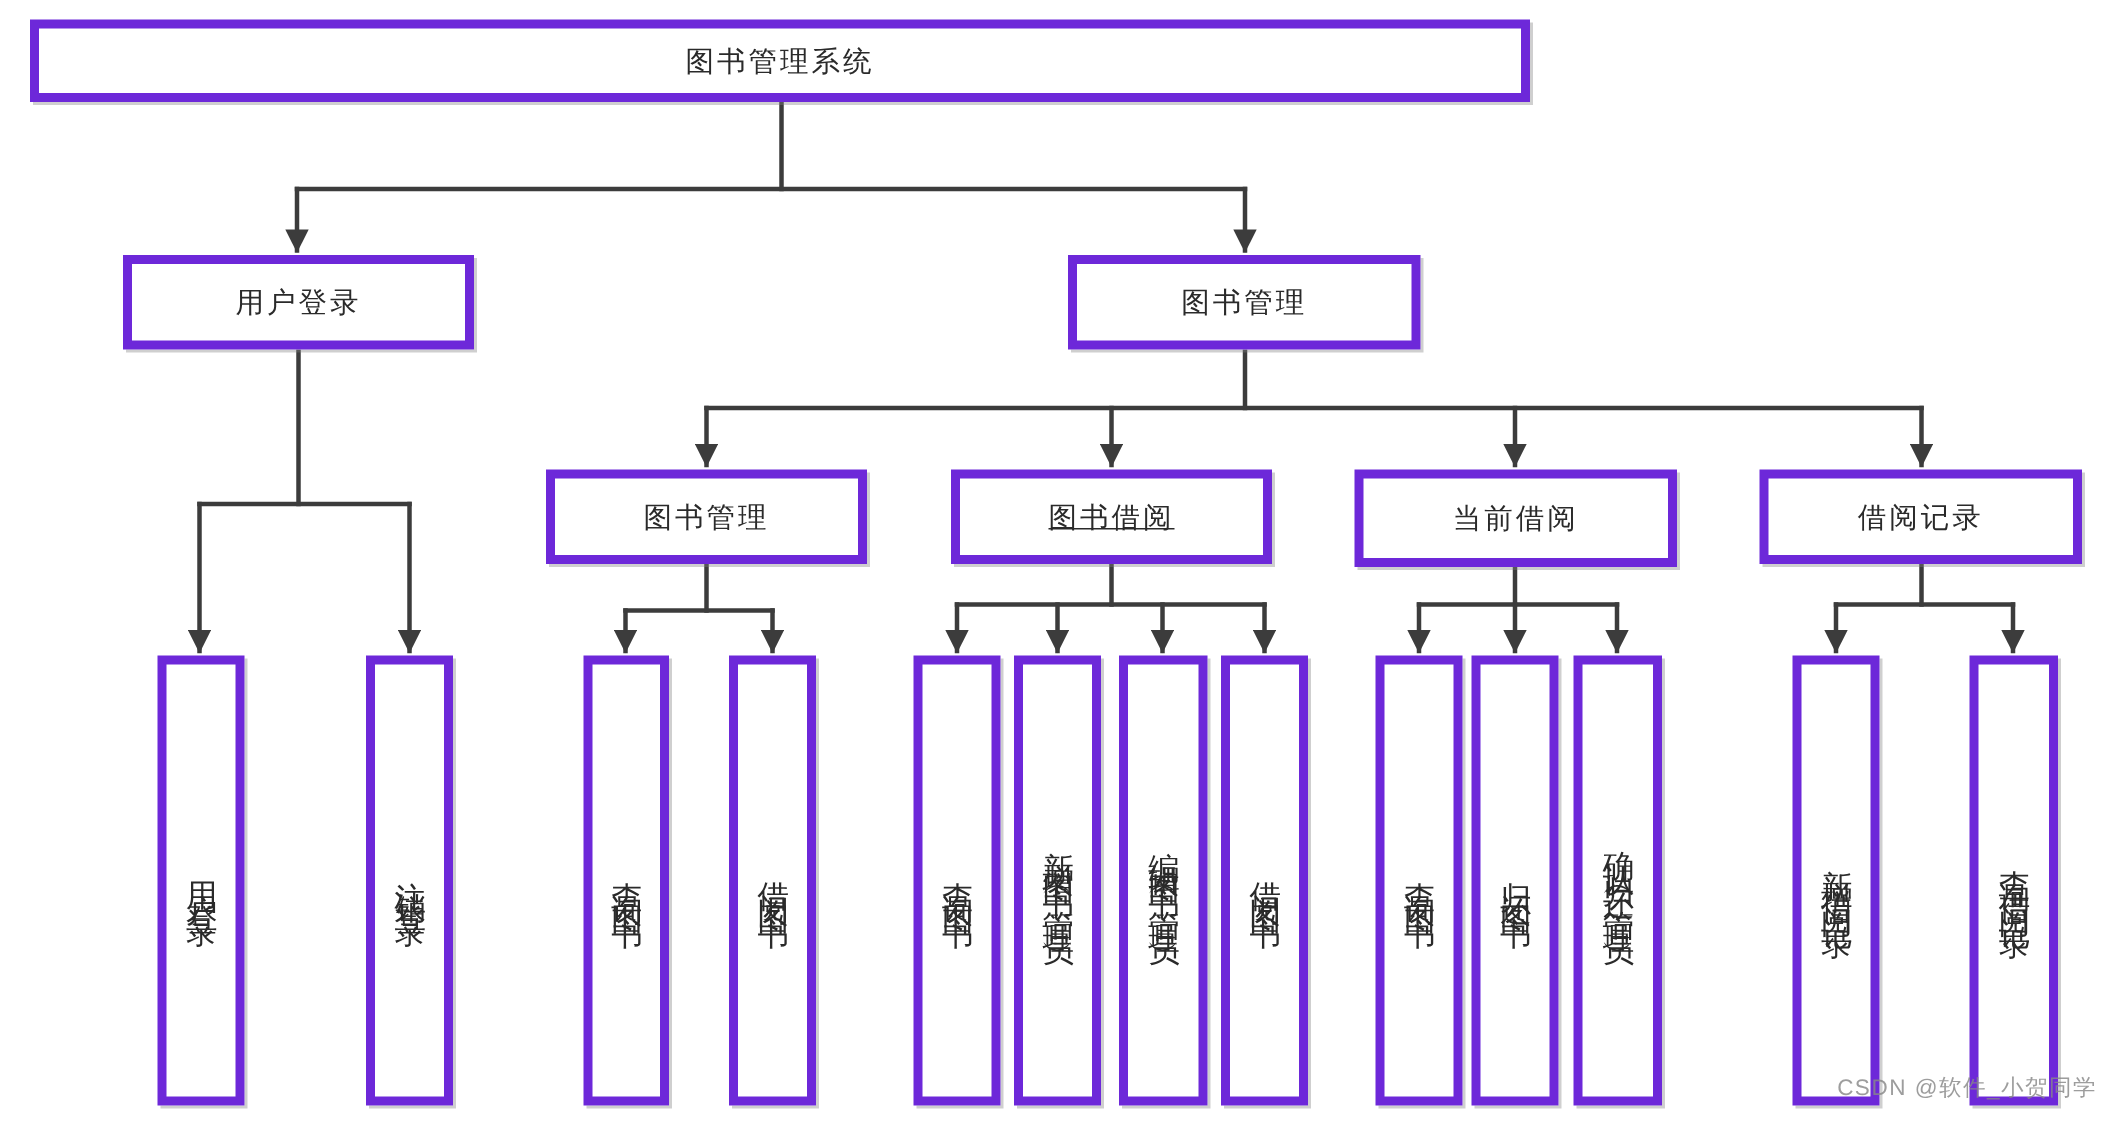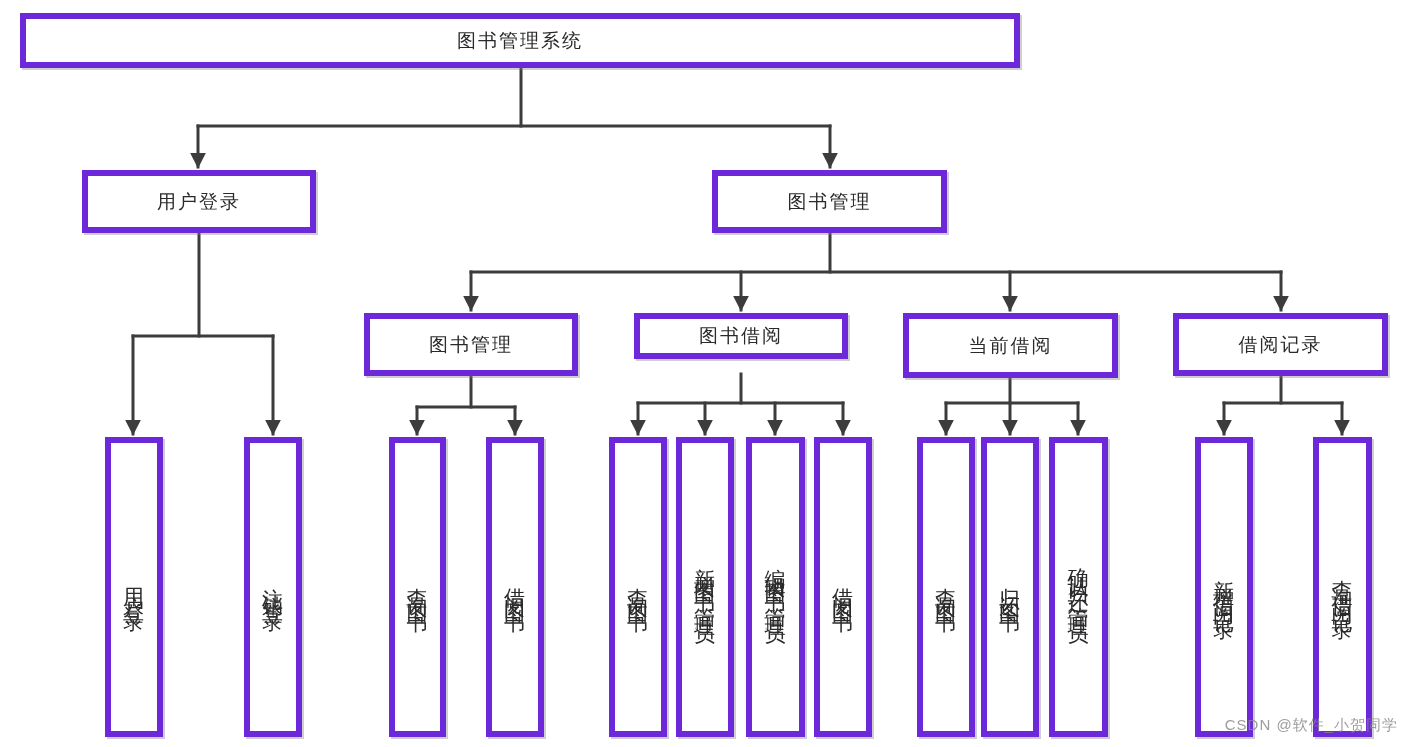--- a/index.html
+++ b/index.html
@@ -103,21 +103,21 @@
   <div class="node hnode" style="left:82px;top:170px;width:234px;height:63px;">
     <span class="lbl">用户登录</span>
   </div>
   <div class="node hnode" style="left:712px;top:170px;width:235px;height:63px;">
     <span class="lbl">图书管理</span>
   </div>
 
   <div class="node hnode" style="left:364px;top:313px;width:214px;height:63px;">
     <span class="lbl">图书管理</span>
   </div>
-  <div class="node hnode" style="left:634px;top:313px;width:214px;height:46px;">
+  <div class="node hnode" style="left:634px;top:313px;width:214px;height:63px;text-decoration:underline;">
     <span class="lbl">图书借阅</span>
   </div>
   <div class="node hnode" style="left:903px;top:313px;width:215px;height:65px;">
     <span class="lbl">当前借阅</span>
   </div>
   <div class="node hnode" style="left:1173px;top:313px;width:215px;height:63px;">
     <span class="lbl">借阅记录</span>
   </div>
 
   <div class="node vnode" style="left:105px;top:437px;width:58px;height:300px;">

